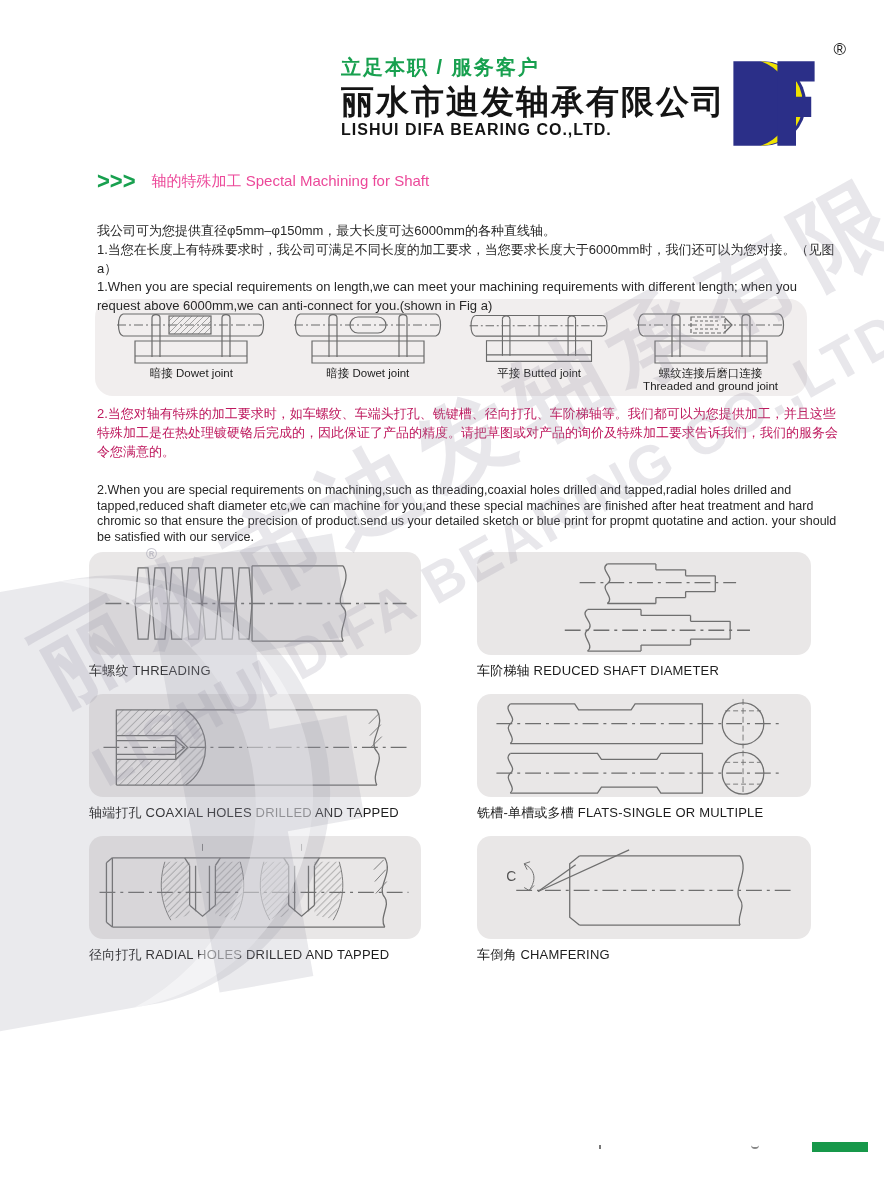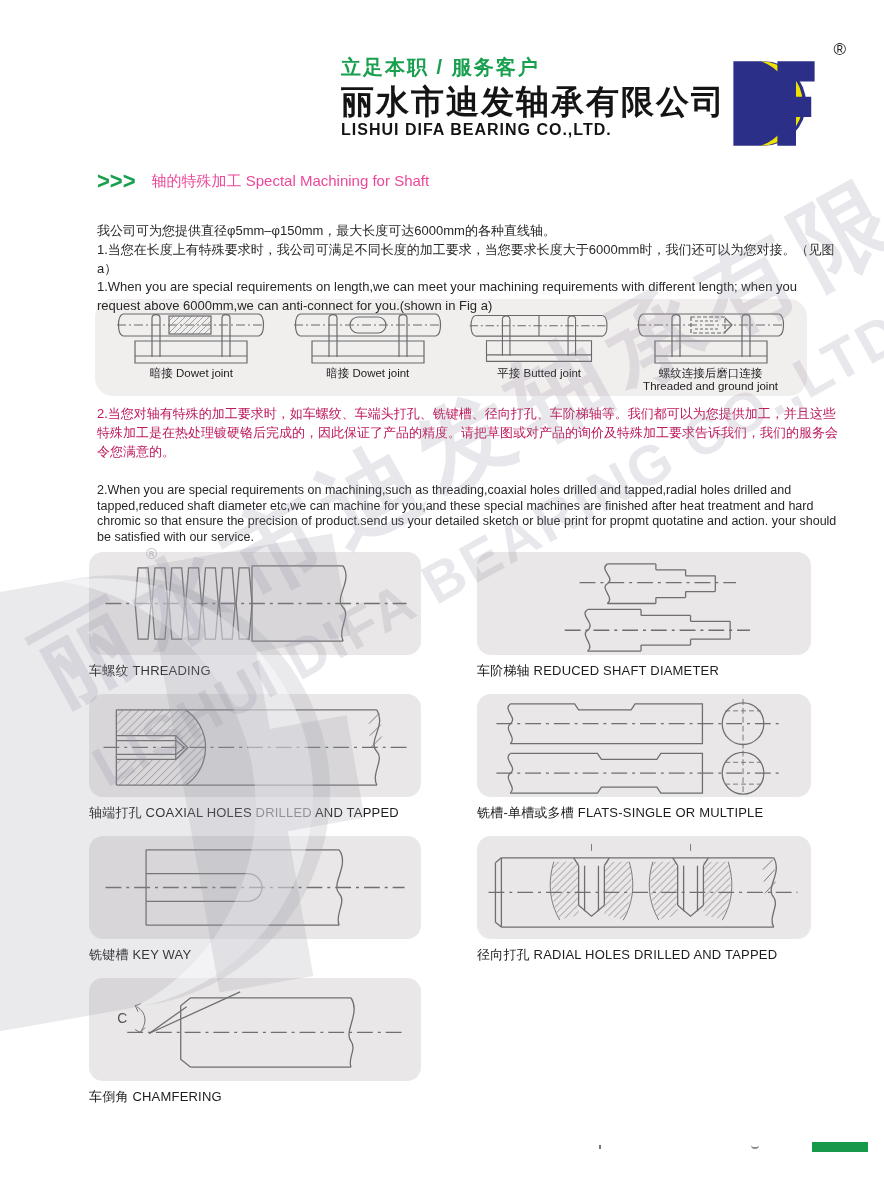--- a/index.html
+++ b/index.html
@@ -318,35 +318,20 @@
           <circle cx="265" cy="80" r="21"></circle>
           <path d="M265,57 V102" stroke-dasharray="6 3" stroke-width="0.9"></path>
           <path d="M247,69 H283" stroke-dasharray="5 3" stroke-width="0.9"></path>
           <path d="M247,91 H283" stroke-dasharray="5 3" stroke-width="0.9"></path>
         </g>
       </svg>
         </div>
       <figcaption class="pcap">铣槽-单槽或多槽 FLATS-SINGLE OR MULTIPLE</figcaption>
     </figure>
 
-    <figure class="cell">
-      <div class="pbox">
-          <svg viewBox="0 0 330 104">
-        <g stroke="#6f6f6f" stroke-width="1.3" fill="none">
-          <path d="M14,52 H316" stroke-dasharray="16 5 3 5"></path>
-          <path d="M55,14 H250"></path>
-              <path d="M55,90 H250"></path>
-              <path d="M55,14 V90"></path>
-          <path d="M250,14 C261,30 241,48 250,58 C258,66 245,80 250,90"></path>
-          <path d="M55,38 H158 A14,14 0 0 1 158,66 H55"></path>
-        </g>
-      </svg>
-        </div>
-      <figcaption class="pcap">铣键槽 KEY WAY</figcaption>
-    </figure>
 
 
     <figure class="cell">
       <div class="pbox">
           <svg viewBox="0 0 330 104">
         <defs>
               <pattern id="hr" patternUnits="userSpaceOnUse" width="7" height="7">
                 <path d="M0,7 L7,0" stroke="#8e8e8e" stroke-width="0.9"></path>
               </pattern>
             </defs>

